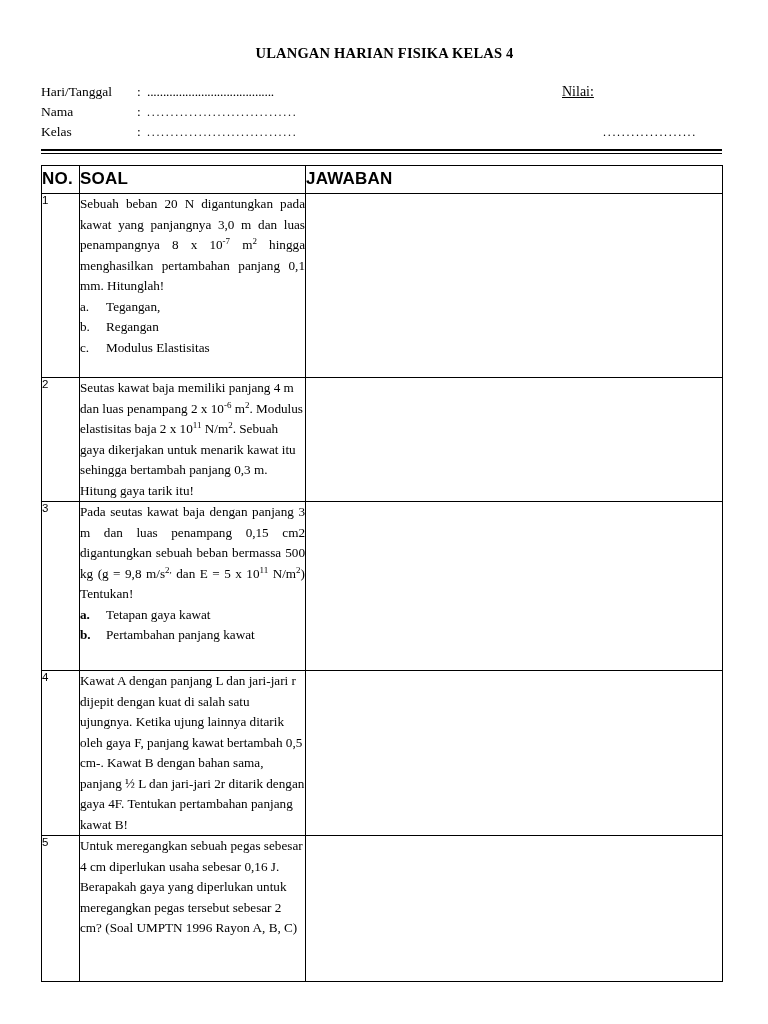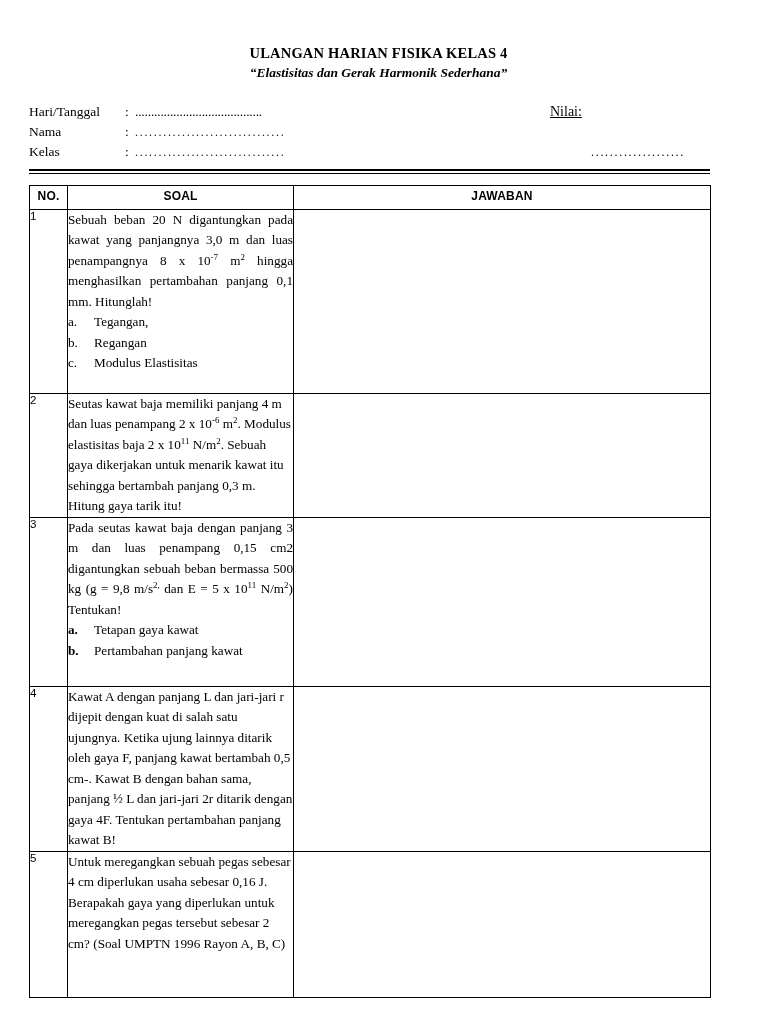--- a/index.html
+++ b/index.html
@@ -13,21 +13,21 @@
     font-family: "Liberation Serif", "DejaVu Serif", serif;
     color: #000000;
     overflow: hidden;
   }
 
   .page {
     position: relative;
     width: 768px;
     height: 1024px;
     box-sizing: border-box;
-    padding: 44px 40px 0 29px;
+    padding: 44px 40px 0 41px;
   }
 
   
   .title-block {
     text-align: center;
     margin: 0 0 0 0;
   }
   .doc-title {
     font-family: "Liberation Serif", "DejaVu Serif", serif;
     font-weight: bold;
@@ -127,22 +127,22 @@
     vertical-align: top;
     padding: 0;
   }
   .col-no   { width: 38px; }
   .col-soal { width: 226px; }
   .col-jwb  { width: 417px; }
 
   .qtable thead th {
     font-family: "Liberation Sans", "DejaVu Sans", sans-serif;
     font-weight: bold;
-    font-size: 12px;
-    text-align: center;
+    font-size: 17px;
+    text-align: left;
     padding: 3px 0 4px 0;
     letter-spacing: 0.2px;
     height: 16px;
   }
 
   .cell-no {
     font-family: "Liberation Sans", "DejaVu Sans", sans-serif;
     font-size: 11.5px;
     font-weight: normal;
     padding: 5px 0 0 5px;
@@ -188,21 +188,20 @@
   .row-4 td { height: 153px; }
   .row-5 td { height: 145px; }
 </style>
 </head>
 <body>
 
 <div class="page">
 
   <div class="title-block">
     <div class="doc-title">ULANGAN HARIAN FISIKA KELAS 4</div>
-    <div class="doc-subtitle">“Elastisitas dan Gerak Harmonik Sederhana”</div>
   </div>
 
   <div class="identity">
 
     <div class="id-row">
       <span class="id-label">Hari/Tanggal</span>
       <span class="id-colon">:</span>
       <span class="id-dots dense">........................................</span>
     </div>
 

